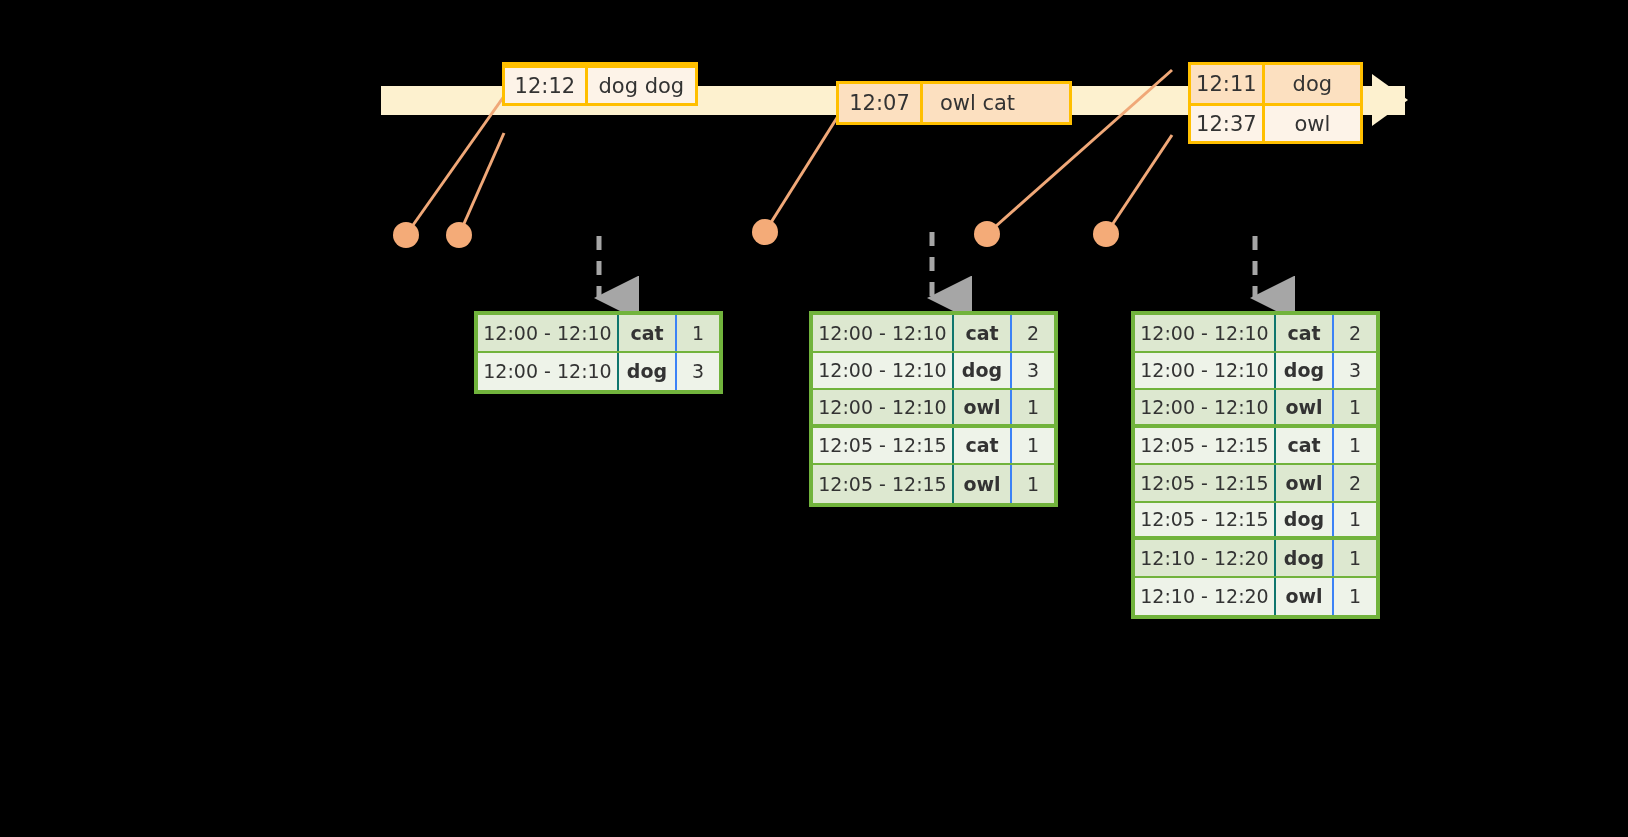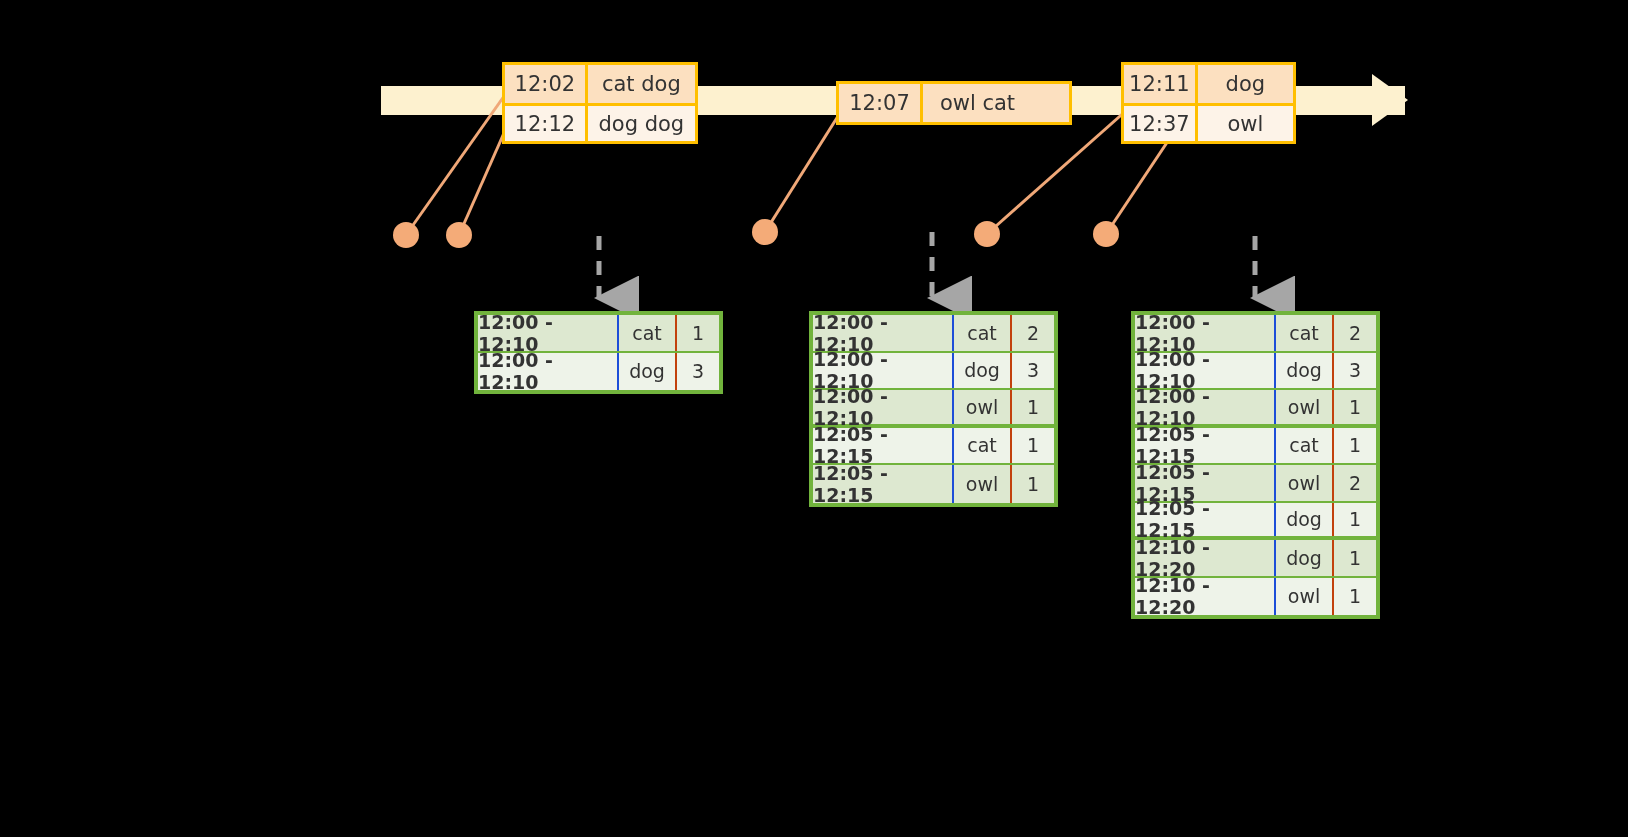--- a/index.html
+++ b/index.html
@@ -69,21 +69,21 @@
   }
 
   #event-box-1 { left: 502px; top: 62px; width: 196px; }
   #event-box-1 .event-time  { width: 84px; }
   #event-box-1 .event-words { width: 109px; }
 
   #event-box-2 { left: 836px; top: 81px; width: 236px; }
   #event-box-2 .event-time  { width: 84px; }
   #event-box-2 .event-words { width: 109px; border-radius: 9px; }
 
-  #event-box-3 { left: 1121px; top: 62px; width: 175px; }
+  #event-box-3 { left: 1188px; top: 62px; width: 175px; }
   #event-box-3 .event-time  { width: 75px; }
   #event-box-3 .event-words { width: 97px; }
 
   
   #connectors {
     position: absolute;
     left: 0; top: 0;
     width: 1628px; height: 837px;
     pointer-events: none;
   }
@@ -106,22 +106,22 @@
   .res-row.plain { background: #eef3e9; }
   .res-row.group-end { border-bottom: 4px solid #71b33c; }
   .res-window, .res-word, .res-count {
     display: flex;
     align-items: center;
     justify-content: center;
     box-sizing: border-box;
     color: #333333;
     font-size: 19px;
   }
-  .res-window { border-right: 2px solid #1d4ed8; font-weight: bold; }
-  .res-word   { border-right: 2px solid #c2410c; }
+  .res-window { border-right: 2px solid #0f766e; }
+  .res-word   { border-right: 2px solid #3b82f6; font-weight: bold; }
 
   #result-table-1 { left: 474px; top: 311px; width: 249px; }
   #result-table-1 .res-window { width: 141px; }
   #result-table-1 .res-word   { width: 58px; }
   #result-table-1 .res-count  { width: 42px; }
 
   #result-table-2 { left: 809px; top: 311px; width: 249px; }
   #result-table-2 .res-window { width: 141px; }
   #result-table-2 .res-word   { width: 58px; }
   #result-table-2 .res-count  { width: 42px; }
@@ -163,24 +163,20 @@
     </g>
 
     <g>
       <line x1="599" y1="236" x2="599" y2="298" stroke="#a6a6a6" stroke-width="5" stroke-dasharray="14,11" marker-end="url(#gray-arrow)"></line>
       <line x1="932" y1="232" x2="932" y2="298" stroke="#a6a6a6" stroke-width="5" stroke-dasharray="14,11" marker-end="url(#gray-arrow)"></line>
       <line x1="1255" y1="236" x2="1255" y2="298" stroke="#a6a6a6" stroke-width="5" stroke-dasharray="14,11" marker-end="url(#gray-arrow)"></line>
     </g>
   </svg>
 
   <div class="event-box" id="event-box-1">
-    <div class="event-row r0">
-      <div class="event-time">12:02</div>
-      <div class="event-words">cat dog</div>
-    </div>
     <div class="event-row r1">
       <div class="event-time">12:12</div>
       <div class="event-words">dog dog</div>
     </div>
   </div>
 
   <div class="event-box" id="event-box-2">
     <div class="event-row r0">
       <div class="event-time">12:07</div>
       <div class="event-words">owl cat</div>

